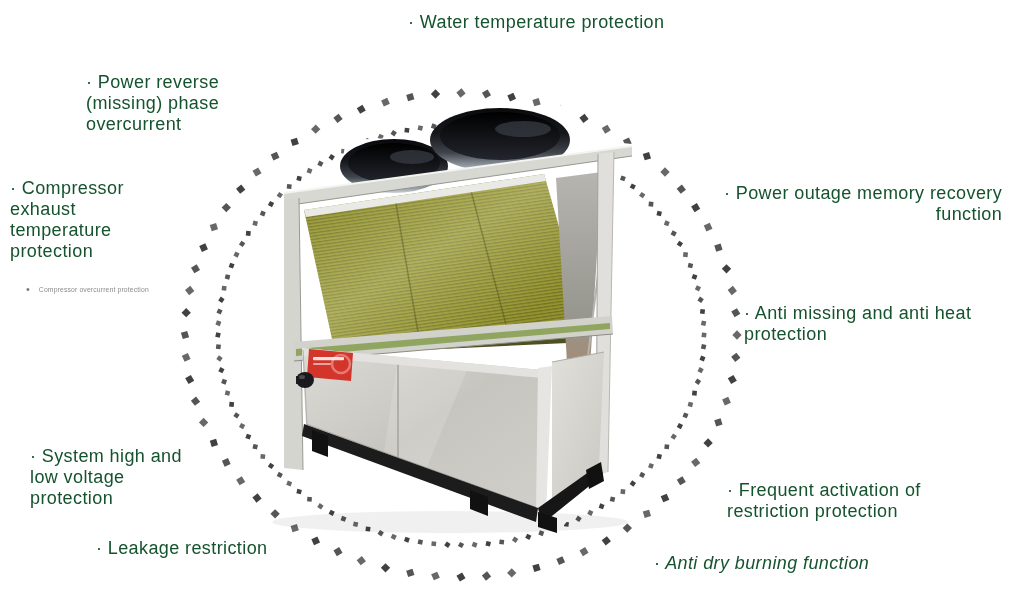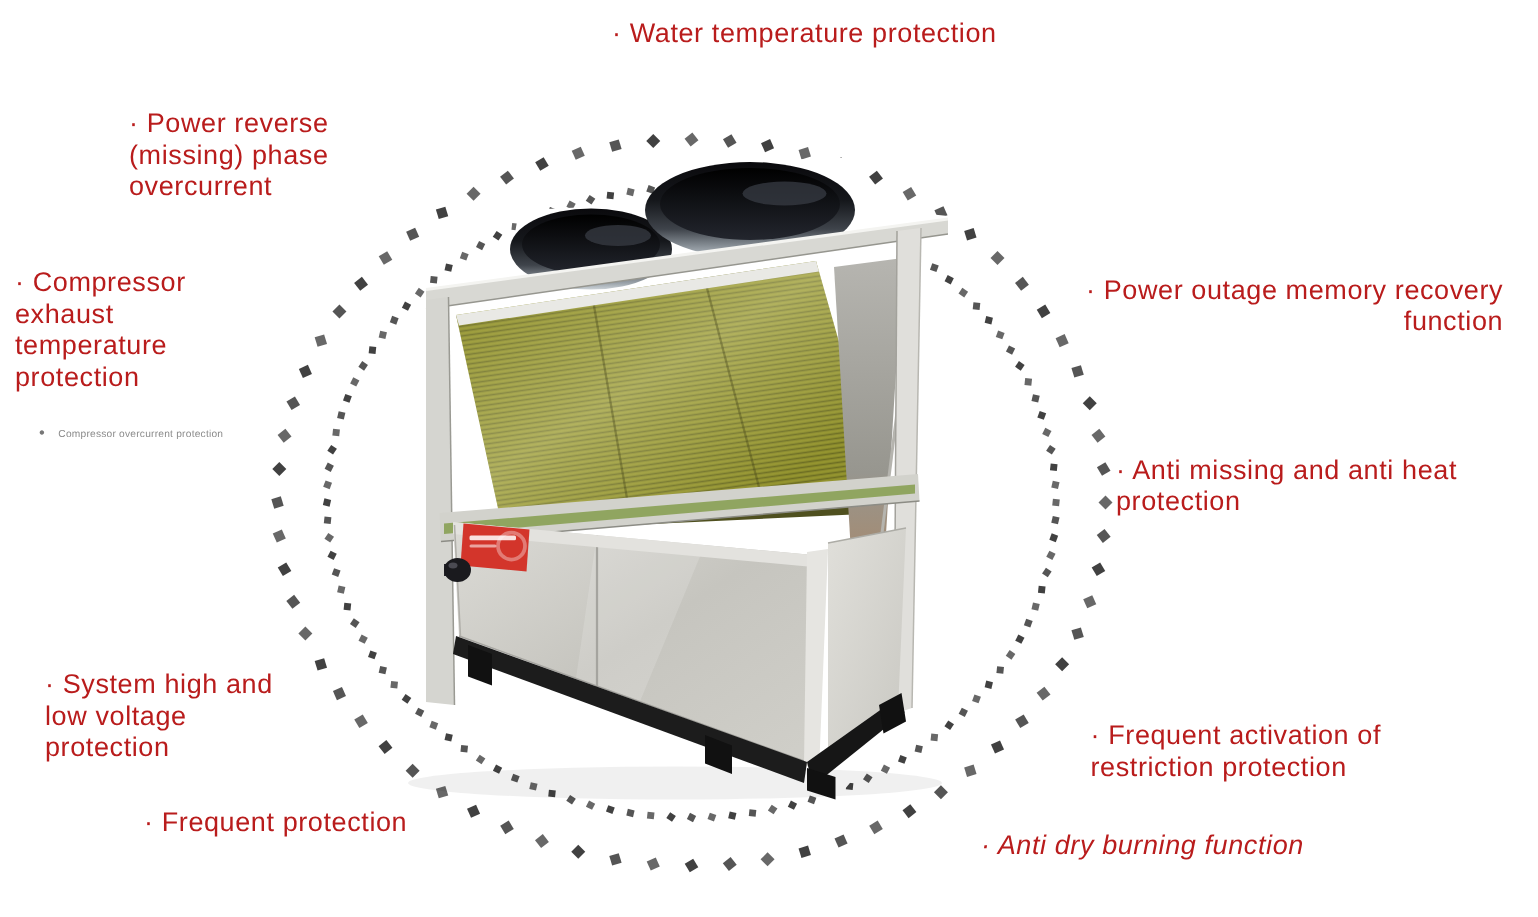--- a/index.html
+++ b/index.html
@@ -2,21 +2,21 @@
 <html><head>
 <meta charset="utf-8">
 <style>
   html,body{margin:0;padding:0;background:#fff;}
   .stage{
     position:relative;width:1025px;height:611px;background:#ffffff;overflow:hidden;
     font-family:"Liberation Sans",sans-serif;
   }
   .stage svg{position:absolute;left:0;top:0;}
   .lbl{
-    position:absolute;color:#b91c1c;font-size:18px;line-height:21px;
+    position:absolute;color:#14532d;font-size:18px;line-height:21px;
     letter-spacing:.4px;white-space:pre-wrap;
   }
   .lbl-small{
     position:absolute;display:flex;align-items:center;gap:9px;color:#8b8b8b;
   }
   .lbl-small .b{font-size:11px;line-height:11px;color:#777;}
   .lbl-small .t{font-size:6.8px;letter-spacing:.15px;}
 </style>
 </head>
 <body>
@@ -362,16 +362,16 @@
   <div class="lbl" style="left:744px;top:303px;">· Anti missing and anti heat
 protection</div>
 
   <div class="lbl" style="left:727px;top:436px;margin-top:44px;">· Frequent activation of
 restriction protection</div>
 
   <div class="lbl" style="left:30px;top:446px;">· System high and
 low voltage
 protection</div>
 
-  <div class="lbl" style="left:96px;top:538px;">· Frequent protection</div>
+  <div class="lbl" style="left:96px;top:538px;">· Leakage restriction</div>
 
   <div class="lbl" style="left:654px;top:553px;font-style:italic;">· Anti dry burning function</div>
 </div>
 
 </body></html>

